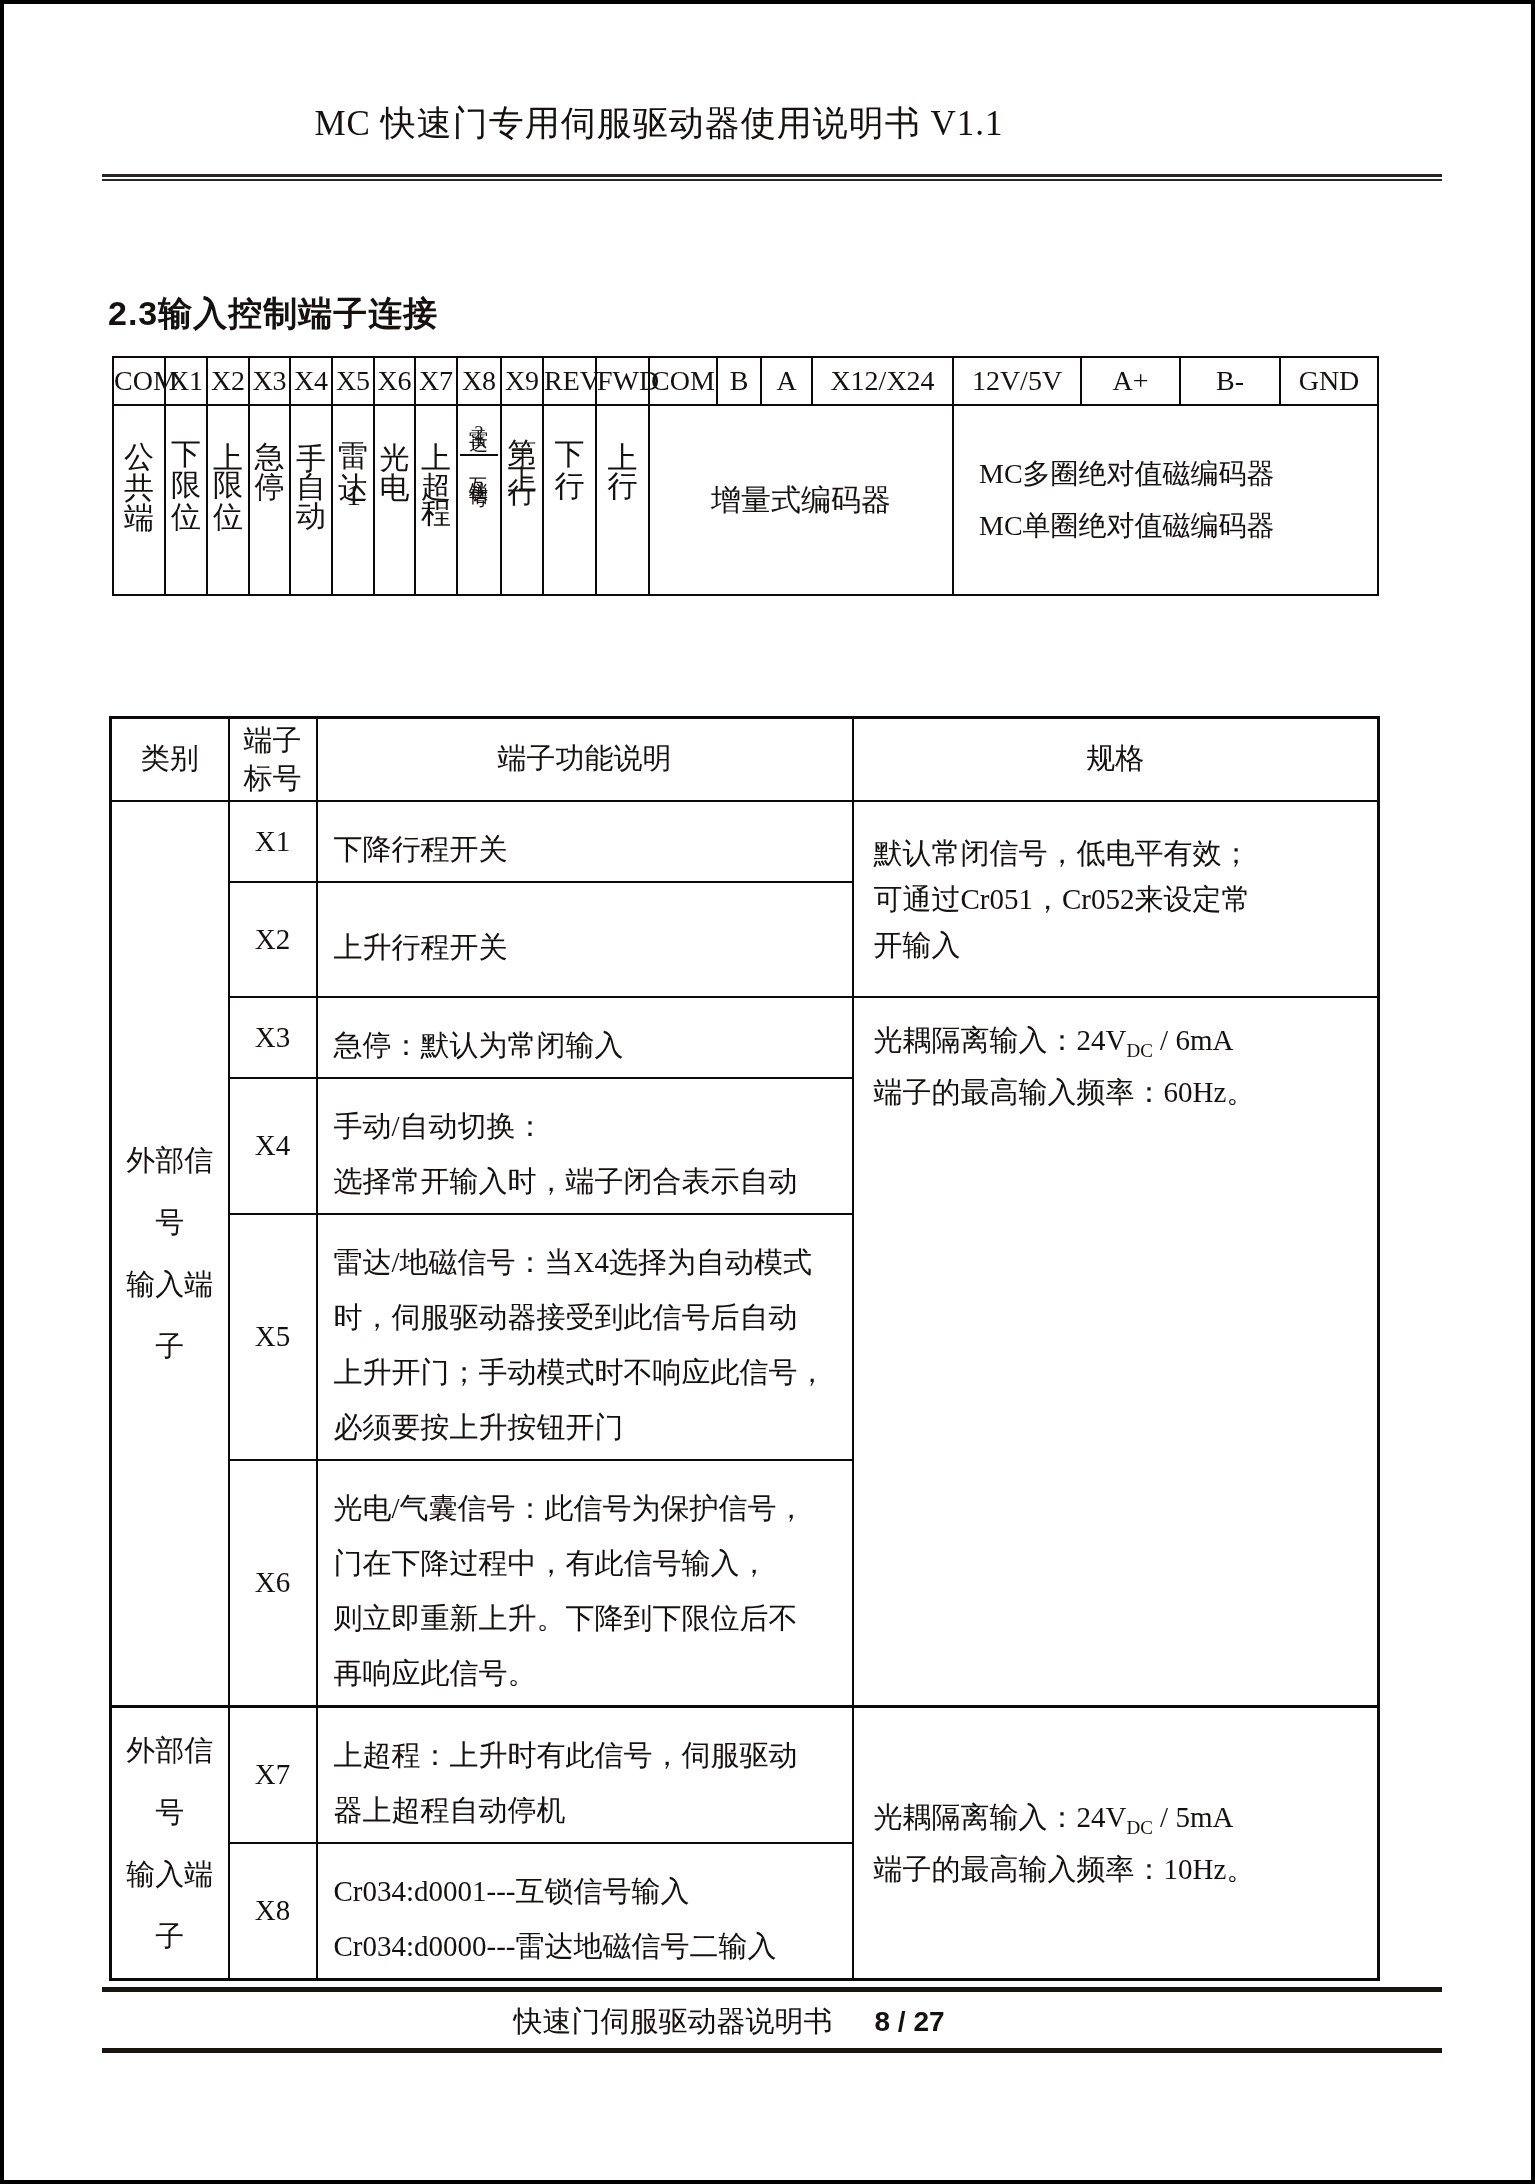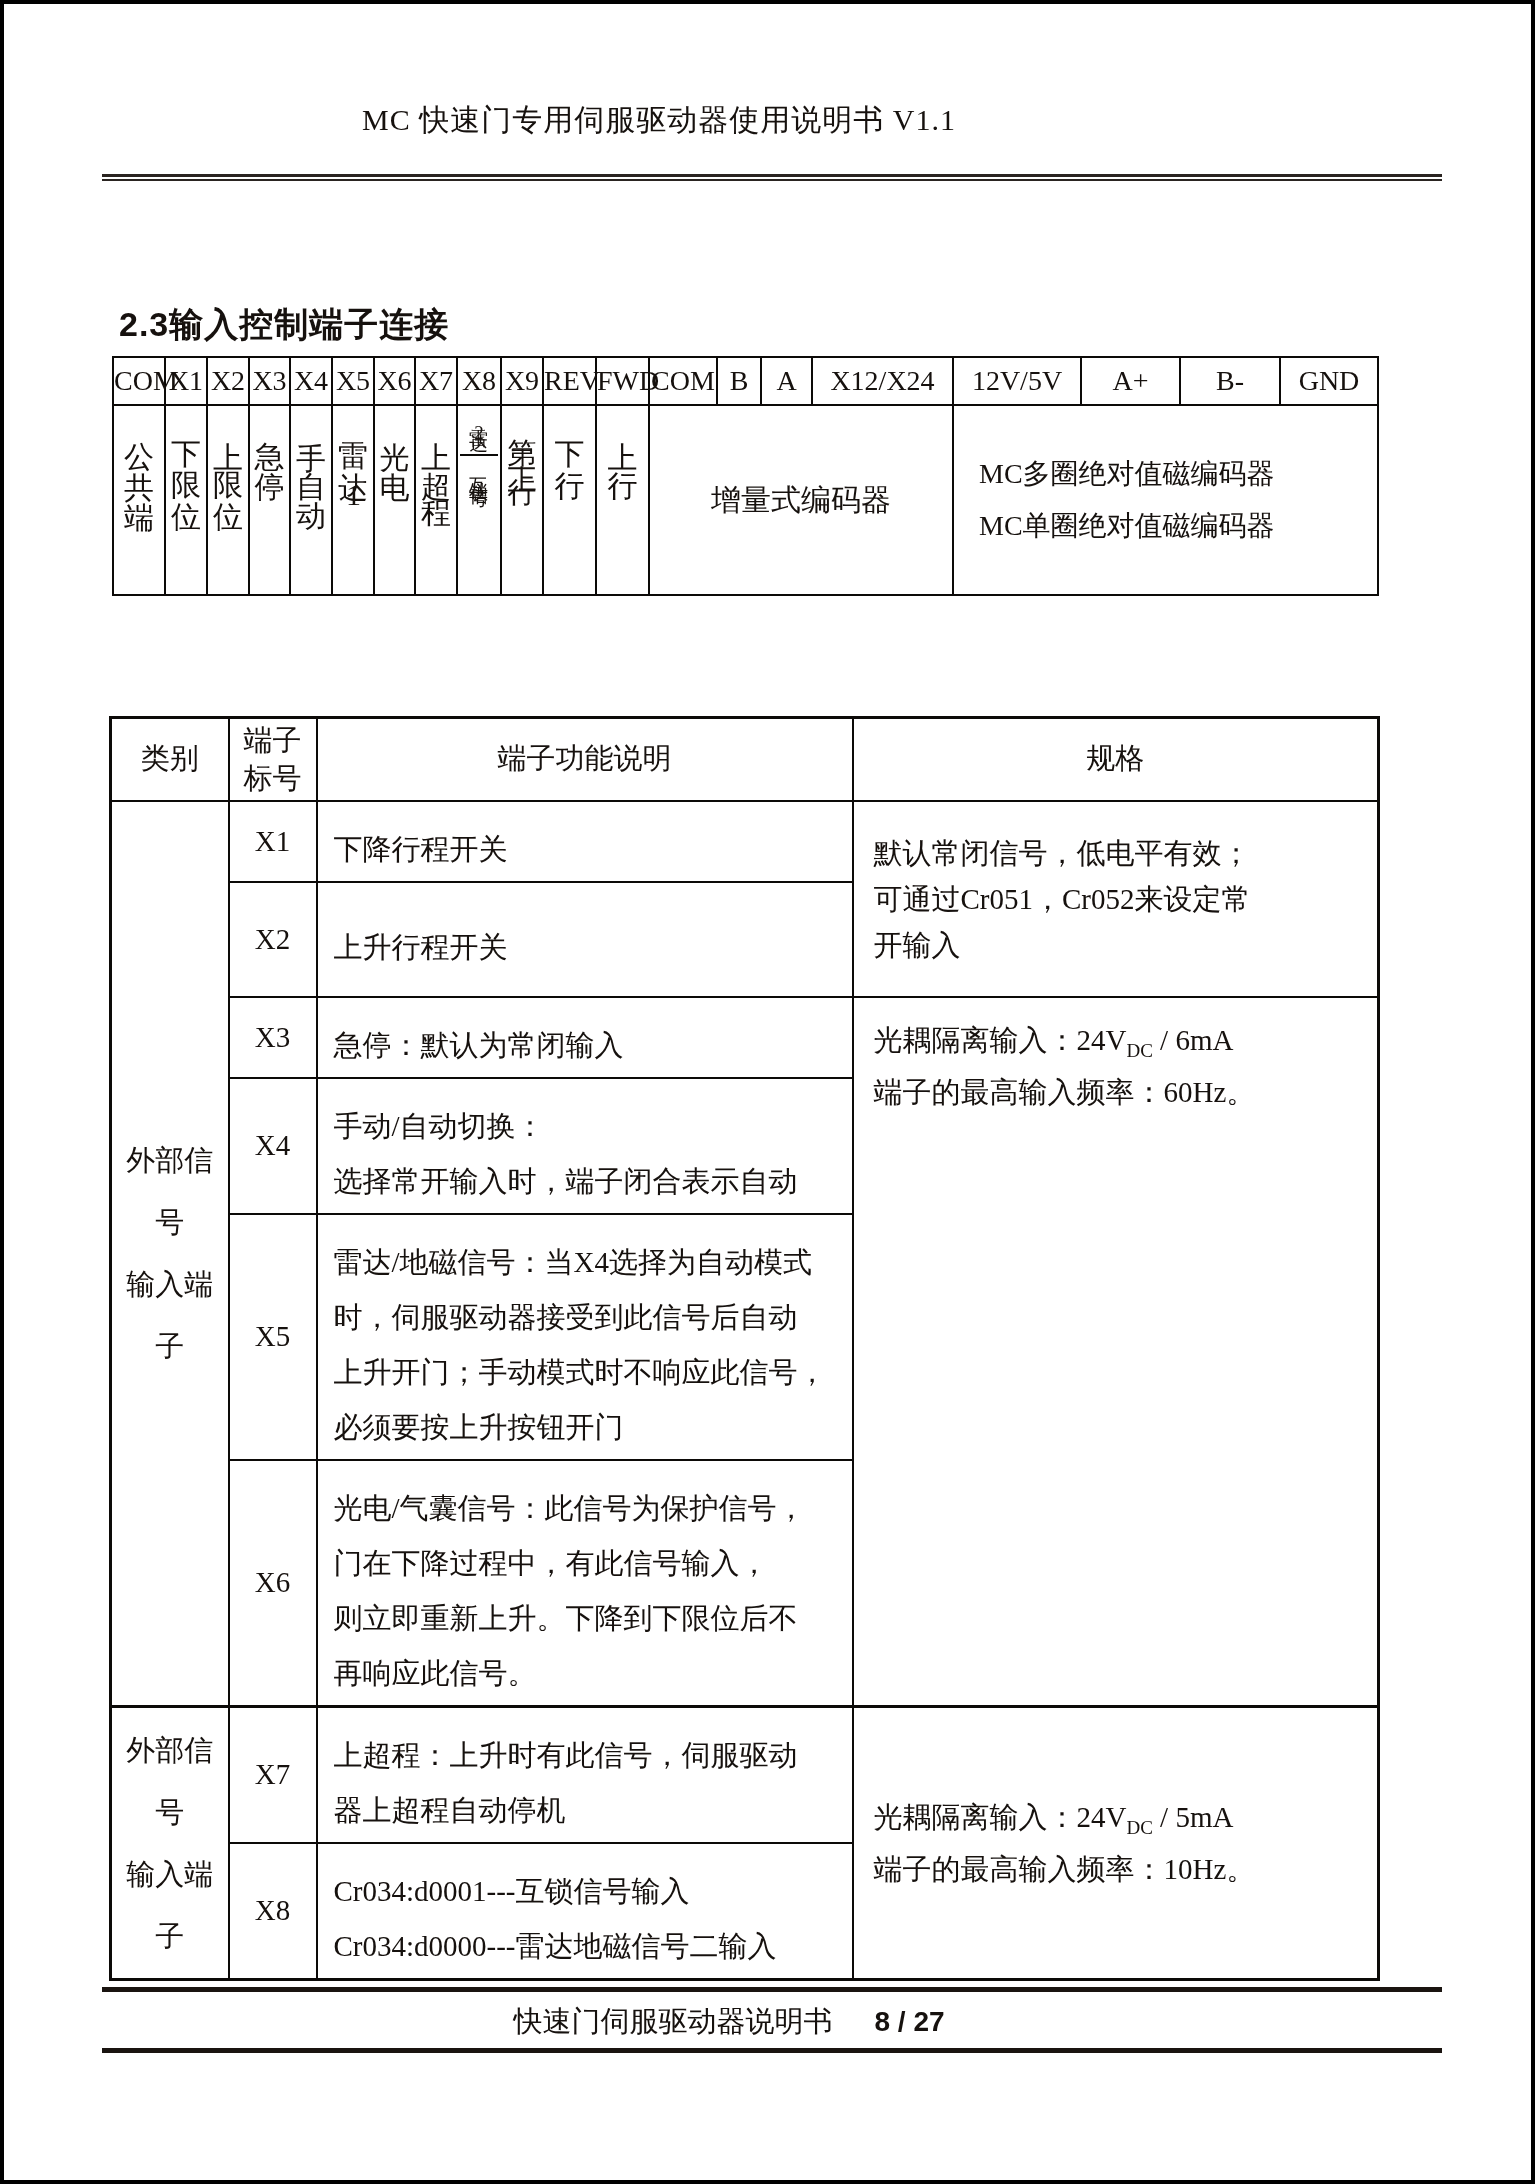--- a/index.html
+++ b/index.html
@@ -9,30 +9,30 @@
     background:#ffffff;
     border:4px solid #000;
     box-sizing:border-box;
     font-family:"Liberation Serif","DejaVu Serif",serif;
     color:#16110e;
     overflow:hidden;
   }
   
   .header-title{
     position:absolute;top:96px;left:0;width:1310px;
-    text-align:center;font-size:30px;letter-spacing:1px;
+    text-align:center;font-size:35px;letter-spacing:1px;
   }
   .header-rule{
     position:absolute;top:170px;left:98px;width:1340px;height:7px;
     border-top:3px solid #2a2421;border-bottom:2px solid #2a2421;
     box-sizing:border-box;
   }
   
   .section-title{
-    position:absolute;top:286px;left:103px;margin:12px;
+    position:absolute;top:286px;left:103px;margin:1px;
     font-family:"Liberation Sans","DejaVu Sans",sans-serif;
     font-size:34px;font-weight:700;letter-spacing:1px;
   }
   
   table{border-collapse:collapse;table-layout:fixed;}
   .tterm{position:absolute;top:352px;left:108px;width:1265px;}
   .tterm td{border:2px solid #0c0a08;padding:0;}
   .tterm .pin{height:46px;text-align:center;font-size:28px;}
   .tterm .vcell{height:188px;vertical-align:top;text-align:center;}
   .vlabel{

